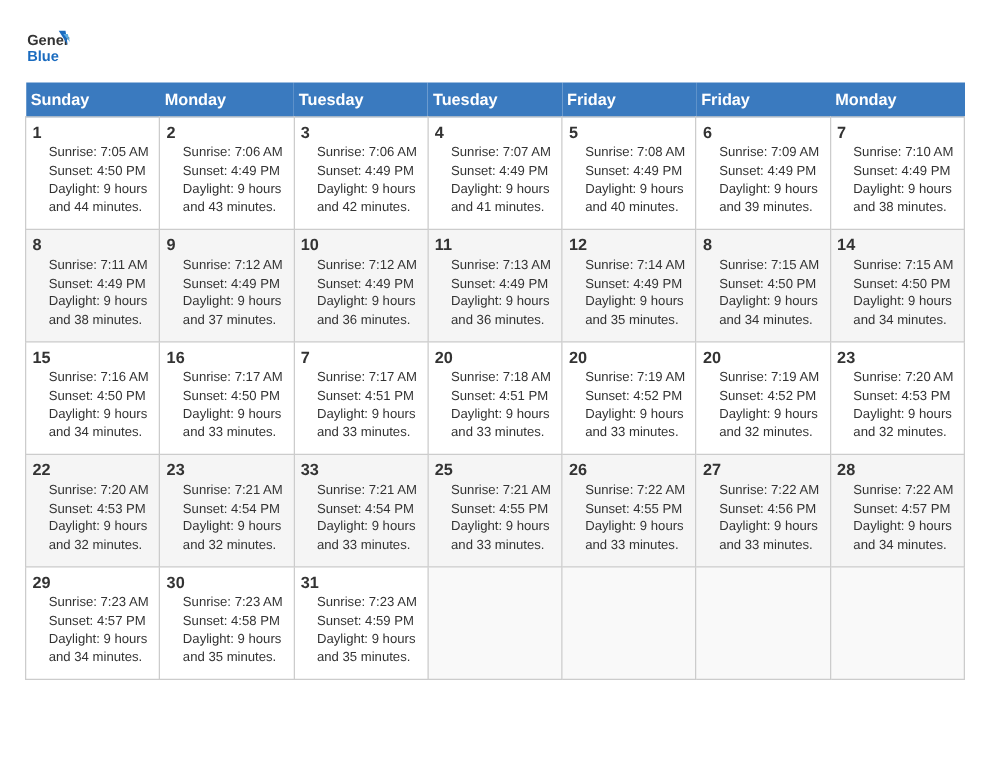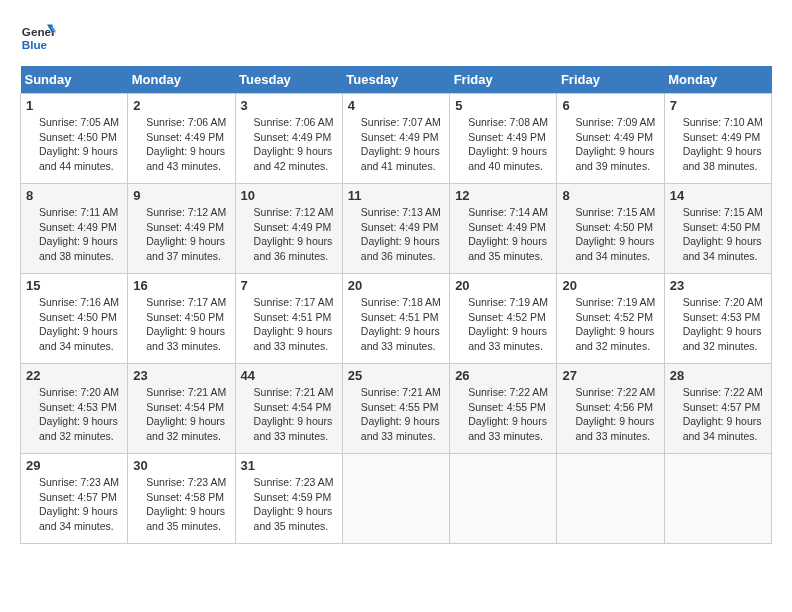--- a/index.html
+++ b/index.html
@@ -202,21 +202,21 @@
       <tr>
         <td>
           <span class="day-number">22</span>
           <div class="day-info">Sunrise: 7:20 AM<br>Sunset: 4:53 PM<br>Daylight: 9 hours<br>and 32 minutes.</div>
         </td>
         <td>
           <span class="day-number">23</span>
           <div class="day-info">Sunrise: 7:21 AM<br>Sunset: 4:54 PM<br>Daylight: 9 hours<br>and 32 minutes.</div>
         </td>
         <td>
-          <span class="day-number">44</span>
+          <span class="day-number">33</span>
           <div class="day-info">Sunrise: 7:21 AM<br>Sunset: 4:54 PM<br>Daylight: 9 hours<br>and 33 minutes.</div>
         </td>
         <td>
           <span class="day-number">25</span>
           <div class="day-info">Sunrise: 7:21 AM<br>Sunset: 4:55 PM<br>Daylight: 9 hours<br>and 33 minutes.</div>
         </td>
         <td>
           <span class="day-number">26</span>
           <div class="day-info">Sunrise: 7:22 AM<br>Sunset: 4:55 PM<br>Daylight: 9 hours<br>and 33 minutes.</div>
         </td>

